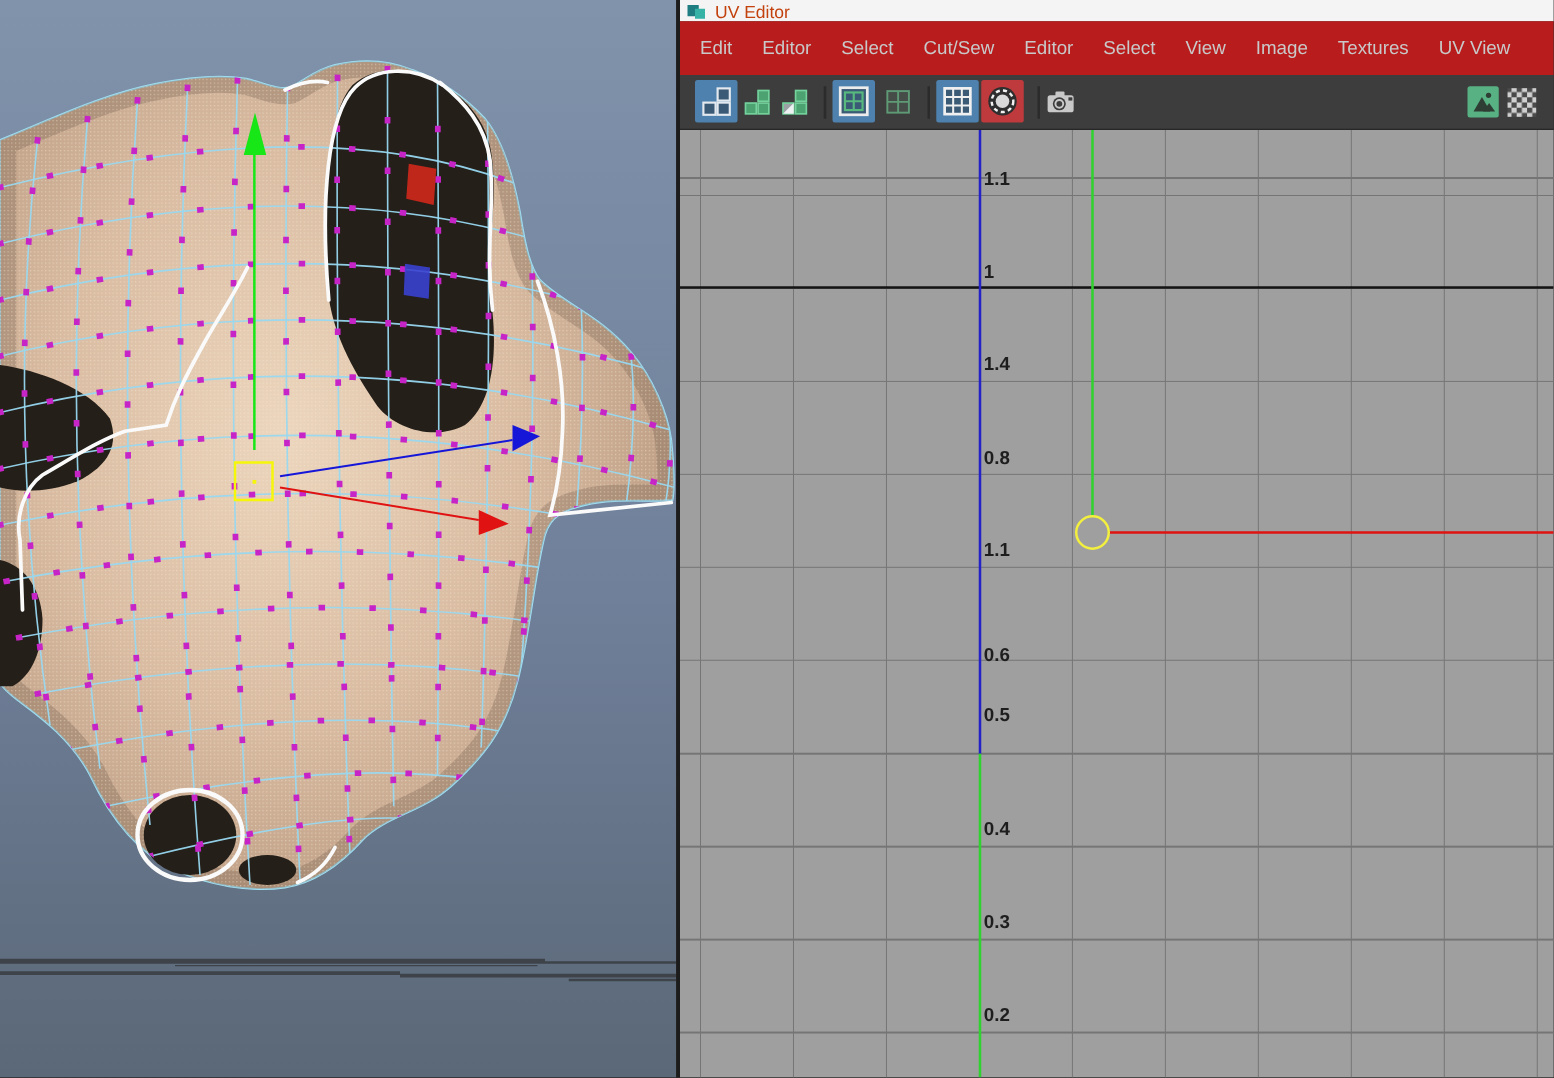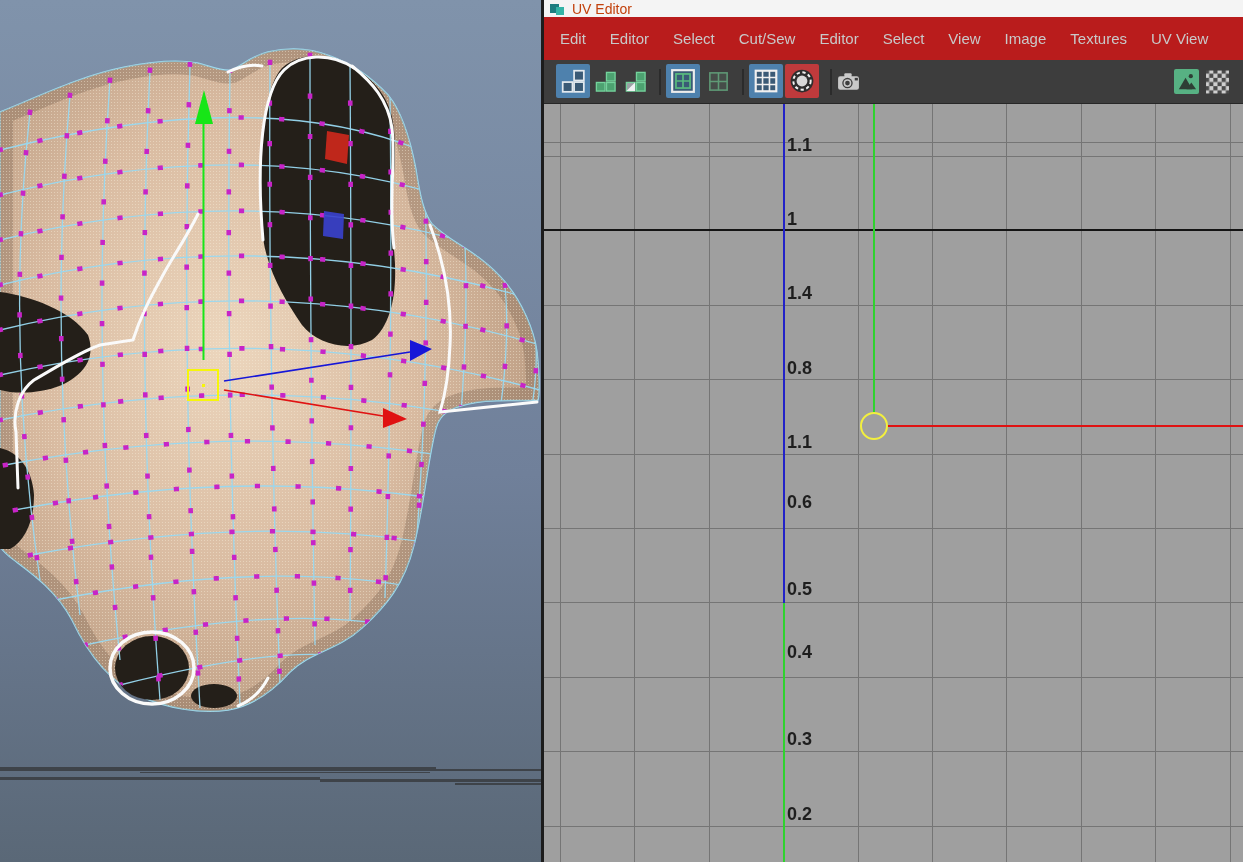--- a/index.html
+++ b/index.html
@@ -33,21 +33,21 @@
       repeating-linear-gradient(to right,#757575 0 1px,transparent 1px 74.4px),
       repeating-linear-gradient(to bottom,#757575 0 1px,transparent 1px 74.4px);
     background-position:16px 0,0 52px;overflow:hidden;}
   .unitline{position:absolute;left:0;right:0;top:125px;height:2px;background:#141414;}
   .uaxis{position:absolute;left:239px;top:0;width:2px;height:499px;background:#2222c8;}
   .vaxis-green{position:absolute;left:239px;top:499px;bottom:0;width:2px;background:#2ed32e;}
   .manip-v{position:absolute;left:329px;top:0;width:2px;height:309px;background:#2ed32e;}
   .manip-u{position:absolute;left:343px;right:0;top:321px;height:2px;background:#e01212;}
   .manip-circle{position:absolute;left:316px;top:308px;width:24px;height:24px;
                 border:2px solid #f2ef3e;border-radius:50%;}
-  .tick{position:absolute;left:243px;color:#1e1e1e;font-size:18px;font-weight:700;}
+  .tick{position:absolute;left:243px;color:#1e1e1e;font-size:15px;font-weight:700;}
 </style>
 </head>
 <body>
 
 <svg id="viewport" viewBox="0 0 541 862" xmlns="http://www.w3.org/2000/svg">
   <defs>
     <linearGradient id="bgGrad" x1="0" y1="0" x2="0" y2="1">
       <stop offset="0" stop-color="#8093ab"></stop>
       <stop offset="0.55" stop-color="#70809a"></stop>
       <stop offset="1" stop-color="#5a6877"></stop>
@@ -291,19 +291,19 @@
     <div class="vaxis-green"></div>
     <div class="manip-v"></div>
     <div class="manip-u"></div>
     <div class="manip-circle"></div>
 
     <span class="tick" style="top:31px">1.1</span>
     <span class="tick" style="top:105px">1</span>
     <span class="tick" style="top:179px">1.4</span>
     <span class="tick" style="top:254px">0.8</span>
     <span class="tick" style="top:328px">1.1</span>
-    <span class="tick" style="top:388px">0.6</span>
-    <span class="tick" style="top:475px">0.5</span>
-    <span class="tick" style="top:538px">0.4</span>
+    <span class="tick" style="top:412px">0.6</span>
+    <span class="tick" style="top:460px">0.5</span>
+    <span class="tick" style="top:551px">0.4</span>
     <span class="tick" style="top:625px">0.3</span>
     <span class="tick" style="top:700px">0.2</span>
   </div>
 </div>
 
 </body></html>

